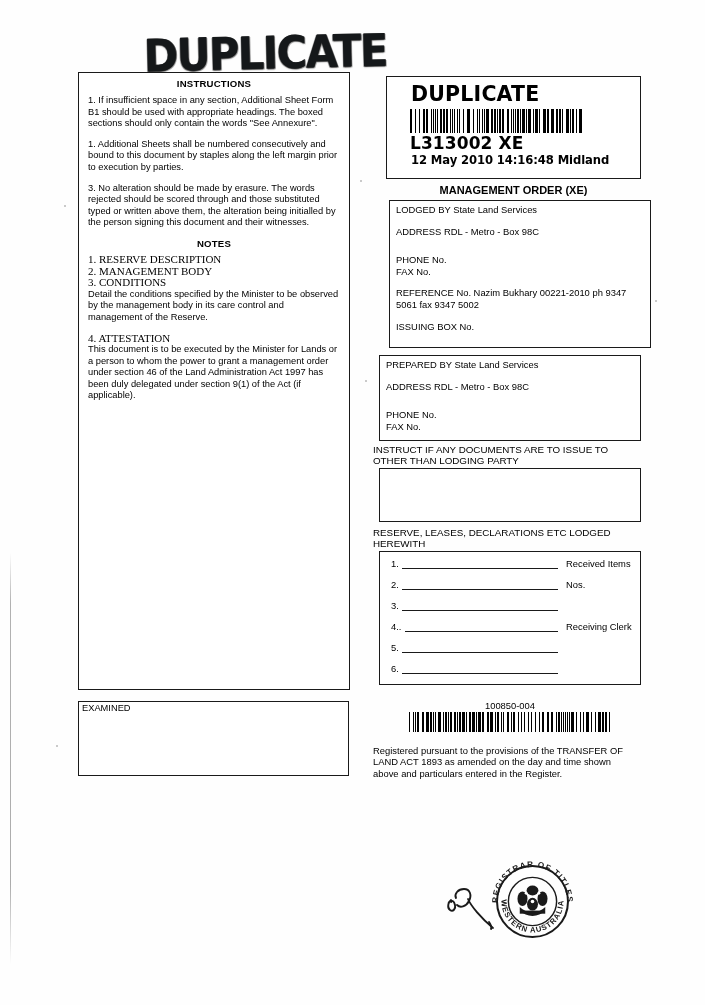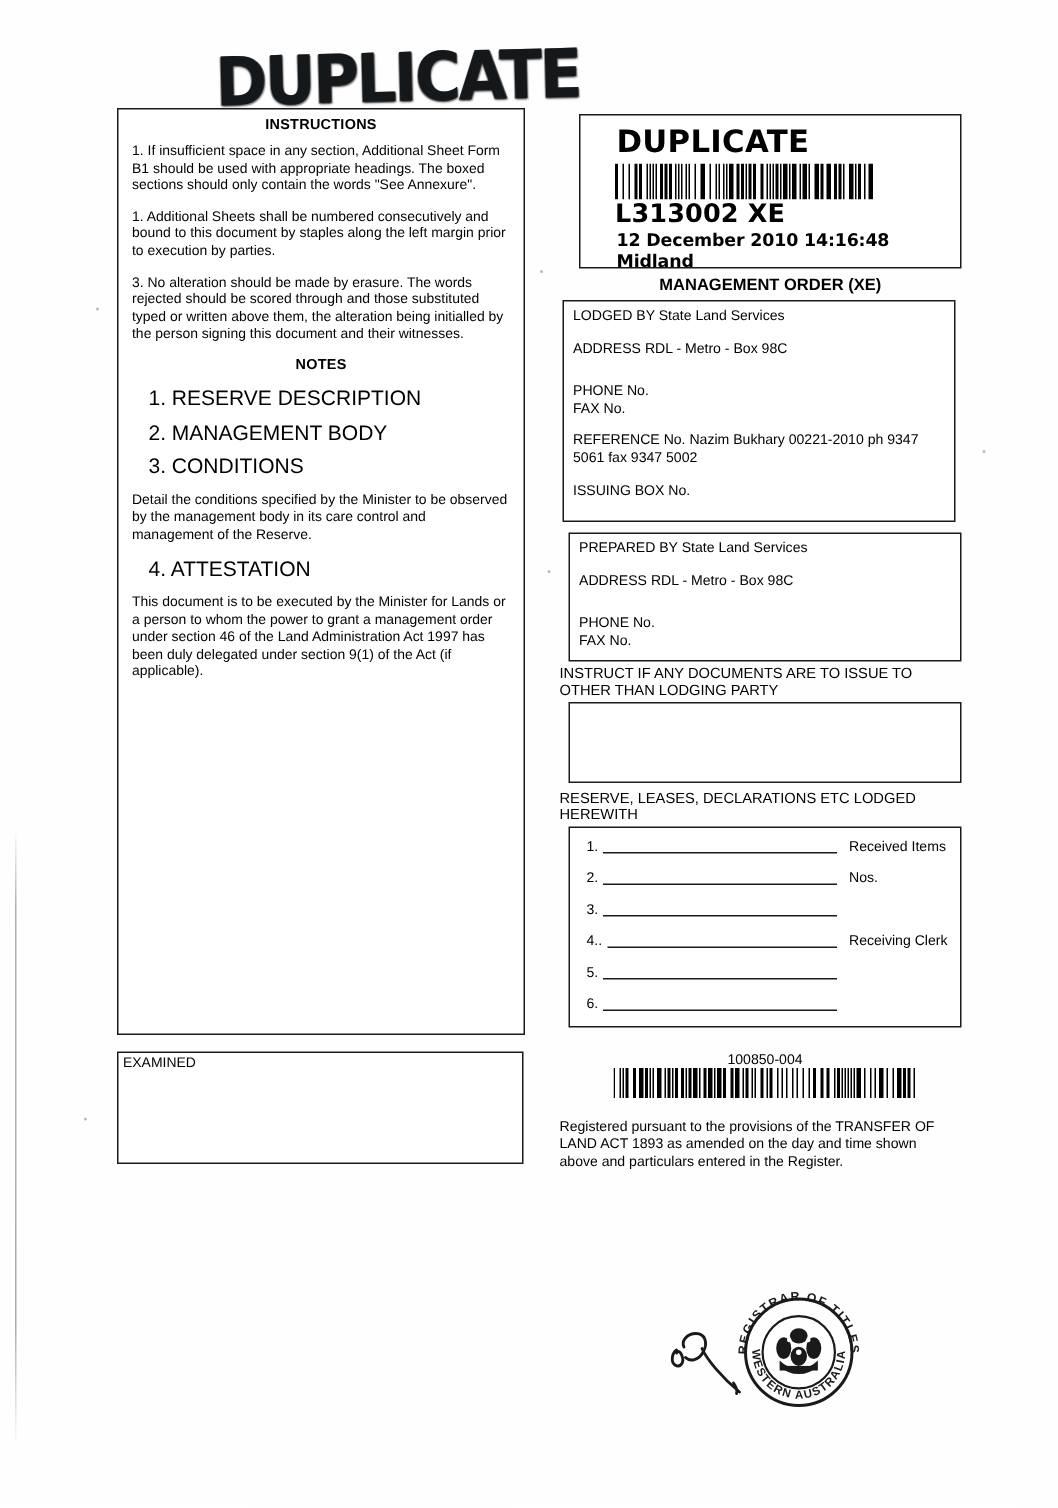--- a/index.html
+++ b/index.html
@@ -84,23 +84,24 @@
     margin-top: 9px;
     margin-bottom: 5px;
   }
   .para {
     font-size: 9.3px;
     line-height: 11.6px;
     margin: 0 0 9px 0;
     text-align: left;
   }
   .note-title {
-    font-size: 14px;
+    font-size: 11px;
     line-height: 11.6px;
-    margin: 11px;
+    margin: 0;
+    font-family: Liberation Serif, serif;
   }
   .note-body {
     font-size: 9.3px;
     line-height: 11.6px;
     margin: 0 0 9px 0;
   }
   .note-block:last-child .note-body { margin-bottom: 0; }
 
   .examined-box {
     position: absolute;
@@ -178,21 +179,21 @@
     left: 386px;
     top: 184px;
     width: 255px;
     text-align: center;
     font-size: 11px;
     font-weight: bold;
   }
 
   .lodged-box {
     position: absolute;
-    left: 375px;
+    left: 389px;
     top: 200px;
     width: 262px;
     height: 148px;
     border: 1.3px solid #1a1a1a;
     box-sizing: border-box;
     background: #fff;
     padding: 3px 0 0 6px;
   }
   .prepared-box {
     position: absolute;
@@ -462,21 +463,21 @@
         <i style="width:1px;background:transparent"></i>
         <i style="width:1px;background:#000"></i>
         <i style="width:1px;background:transparent"></i>
         <i style="width:2px;background:#000"></i>
         <i style="width:2px;background:transparent"></i>
         <i style="width:1px;background:#000"></i>
         <i style="width:2px;background:transparent"></i>
         <i style="width:3px;background:#000"></i>
       </div>
     <div class="doc-no">L313002 XE</div>
-    <div class="doc-stamp">12 December 2010 14:16:48 Midland</div>
+    <div class="doc-stamp">12 May 2010 14:16:48 Midland</div>
   </div>
 
   <div class="mo-title">MANAGEMENT ORDER (XE)</div>
 
   <div class="lodged-box">
     <p class="fline">LODGED BY State Land Services</p>
     <div class="fgap"></div>
     <p class="fline">ADDRESS RDL - Metro - Box 98C</p>
     <div class="fgap"></div>
     <div class="fgap-sm"></div>

